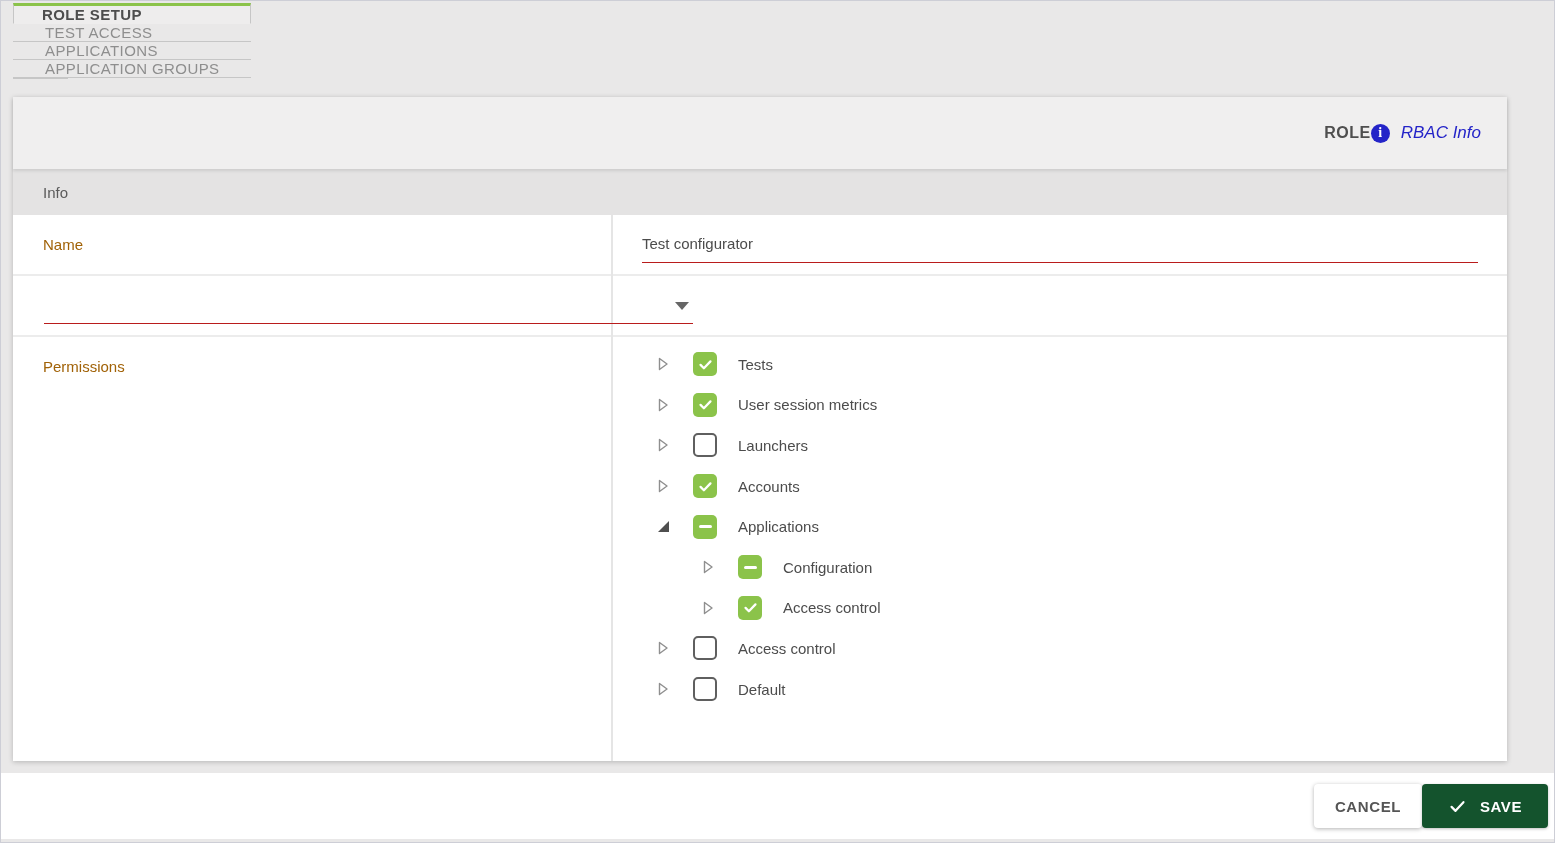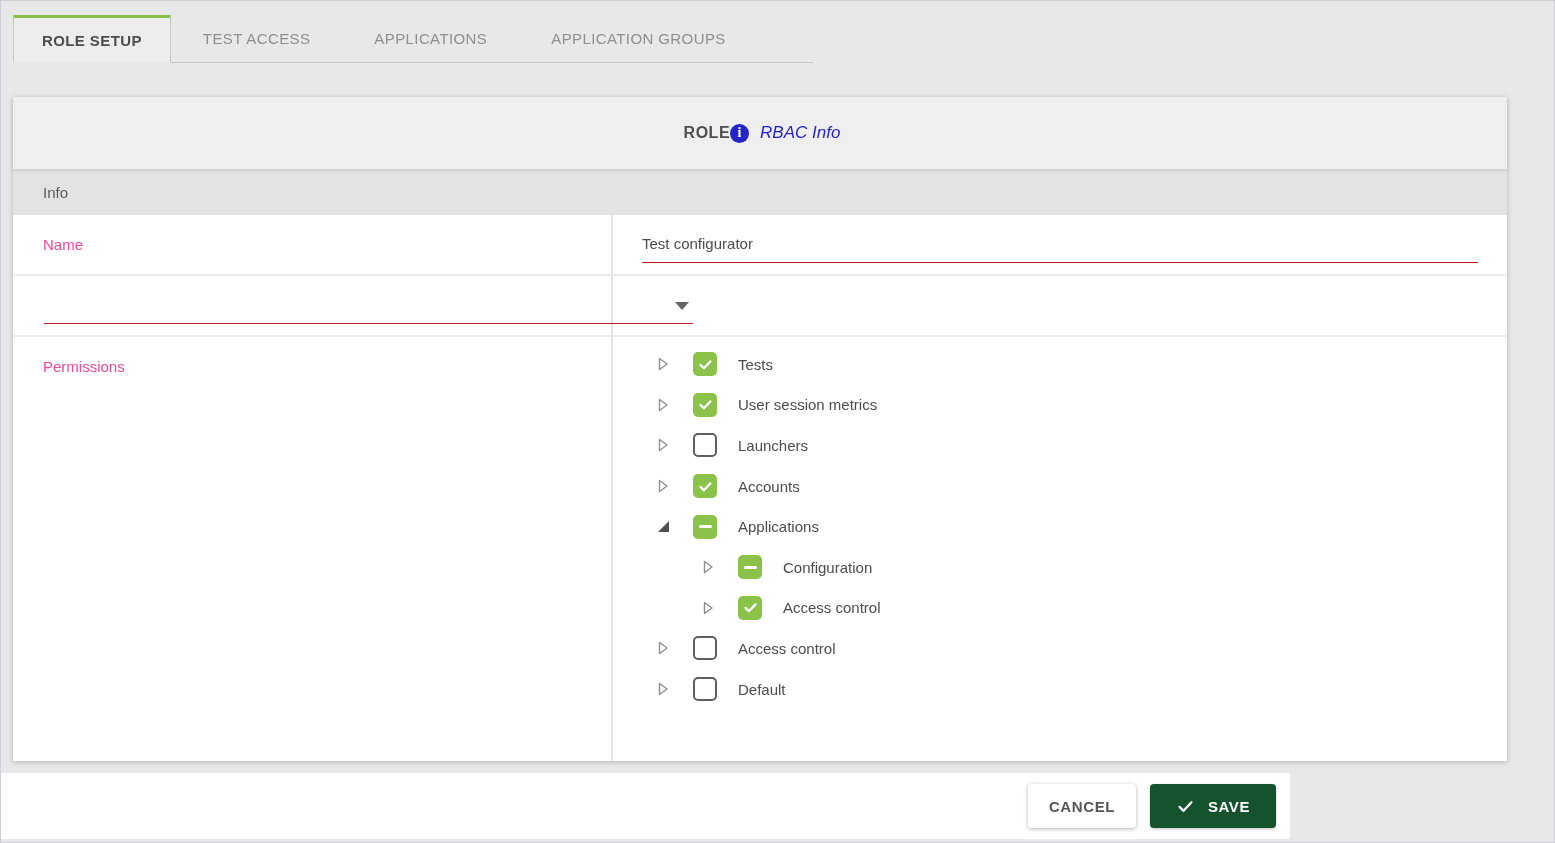--- a/index.html
+++ b/index.html
@@ -5,41 +5,41 @@
   * { margin:0; padding:0; box-sizing:border-box; }
   html,body { width:1555px; height:843px; }
   body { font-family:"Liberation Sans", sans-serif; overflow:hidden; }
 
   .screen {
     position:relative; width:1555px; height:843px;
     background:#e9e8e8; border:1px solid #cdced6;
   }
 
   
-  .tabs { position:absolute; left:12px; top:14px; height:48px; display:flex; }
+  .tabs { position:absolute; left:12px; top:2px; height:48px; display:flex;flex-direction:column; }
   .tab {
     display:flex; align-items:center; padding:0 32px;
     font-size:15px; letter-spacing:.4px; color:#8e8e8e;
     border-bottom:1px solid #c6c6c6; cursor:pointer; white-space:nowrap;
   }
   .tab.active {
     background:#eeeded; color:#4d4d4d; font-weight:700;
     border:1px solid #c6c6c6; border-bottom:1px solid transparent;
     border-top:3px solid #8bc34a; padding:0 28px;
   }
   .tab-spacer { width:55px; border-bottom:1px solid #c6c6c6; }
 
   
   .panel {
     position:absolute; left:12px; top:96px; width:1494px; height:664px;
     background:#fff; box-shadow:0 1px 5px rgba(0,0,0,.22);
   }
   .panel-header {
     height:72px; background:#f0efef; position:relative; z-index:2;
-    display:flex; align-items:center; justify-content:center;
+    display:flex; align-items:center; justify-content:flex-end;
     padding:0 26px 0 30px; box-shadow:0 2px 3px rgba(0,0,0,.10);
   }
   .panel-title { font-size:16px; font-weight:700; color:#4f4f4f; letter-spacing:.5px; }
   .rbac-link { display:flex; align-items:center; gap:11px; cursor:pointer; }
   .info-icon {
     width:19px; height:19px; border-radius:50%; background:#2424c8;
     color:#fff; display:flex; align-items:center; justify-content:center;
     font-family:"Liberation Serif", serif; font-weight:700; font-size:14px; font-style:normal;
   }
   .rbac-text { color:#2424c8; font-style:italic; font-size:17px; }
@@ -48,21 +48,21 @@
     height:46px; background:#e4e3e3; display:flex; align-items:center;
     padding-left:30px; font-size:15px; color:#5b5b5b;
   }
 
   .rows { position:relative; height:546px; background:#fff; }
   .col-divider { position:absolute; left:598px; top:0; bottom:0; width:2px; background:#e5e5e5; }
 
   .row { display:flex; }
   .row.bordered { border-bottom:2px solid #ececec; }
   .row-label {
-    width:598px; padding-left:30px; font-size:15px; color:#ec4899;
+    width:598px; padding-left:30px; font-size:15px; color:#a16207;
     display:flex; align-items:center;
   }
   .row-content { flex:1; position:relative; }
   .row-name  { height:61px; }
   .row-users { height:61px; }
   .row-perms { height:422px; }
   .row-perms .row-label { align-items:flex-start; padding-top:21px; }
 
   .underline-input {
     height:48px; margin:0 29px 0 31px; border-bottom:1px solid #b91c1c;
@@ -90,23 +90,23 @@
     width:24px; height:24px; border-radius:5px; cursor:pointer;
     display:flex; align-items:center; justify-content:center;
   }
   .checkbox.checked, .checkbox.indeterminate { background:#8bc34a; }
   .checkbox.unchecked { background:#fff; border:2px solid #5f5f5f; }
   .minus-bar { width:13px; height:3.5px; background:#fff; border-radius:2px; }
   .tree-label { margin-left:21px; font-size:15px; color:#4c4c4c; cursor:default; }
 
   
   .footer {
-    position:absolute; left:0; top:772px; width:1289px; height:66px; background:#fff;
-    display:flex; align-items:center; justify-content:flex-end; gap:14px;
-    padding-right:14px;
+    position:absolute; left:0; top:772px; width:1553px; height:66px; background:#fff;
+    display:flex; align-items:center; justify-content:flex-end; 
+    padding-right:6px;
   }
   .btn { height:44px; border:none; border-radius:4px; font-size:15px; font-weight:700;
          letter-spacing:.6px; cursor:pointer;
          font-family:"Liberation Sans", sans-serif; }
   .btn-cancel { width:108px; background:#fff; color:#555; box-shadow:0 1px 4px rgba(0,0,0,.3); }
   .btn-save   { width:126px; background:#14532d; color:#fff; box-shadow:0 1px 3px rgba(0,0,0,.25);
                 display:flex; align-items:center; justify-content:center; gap:13px; }
 </style>
 </head>
 <body>

